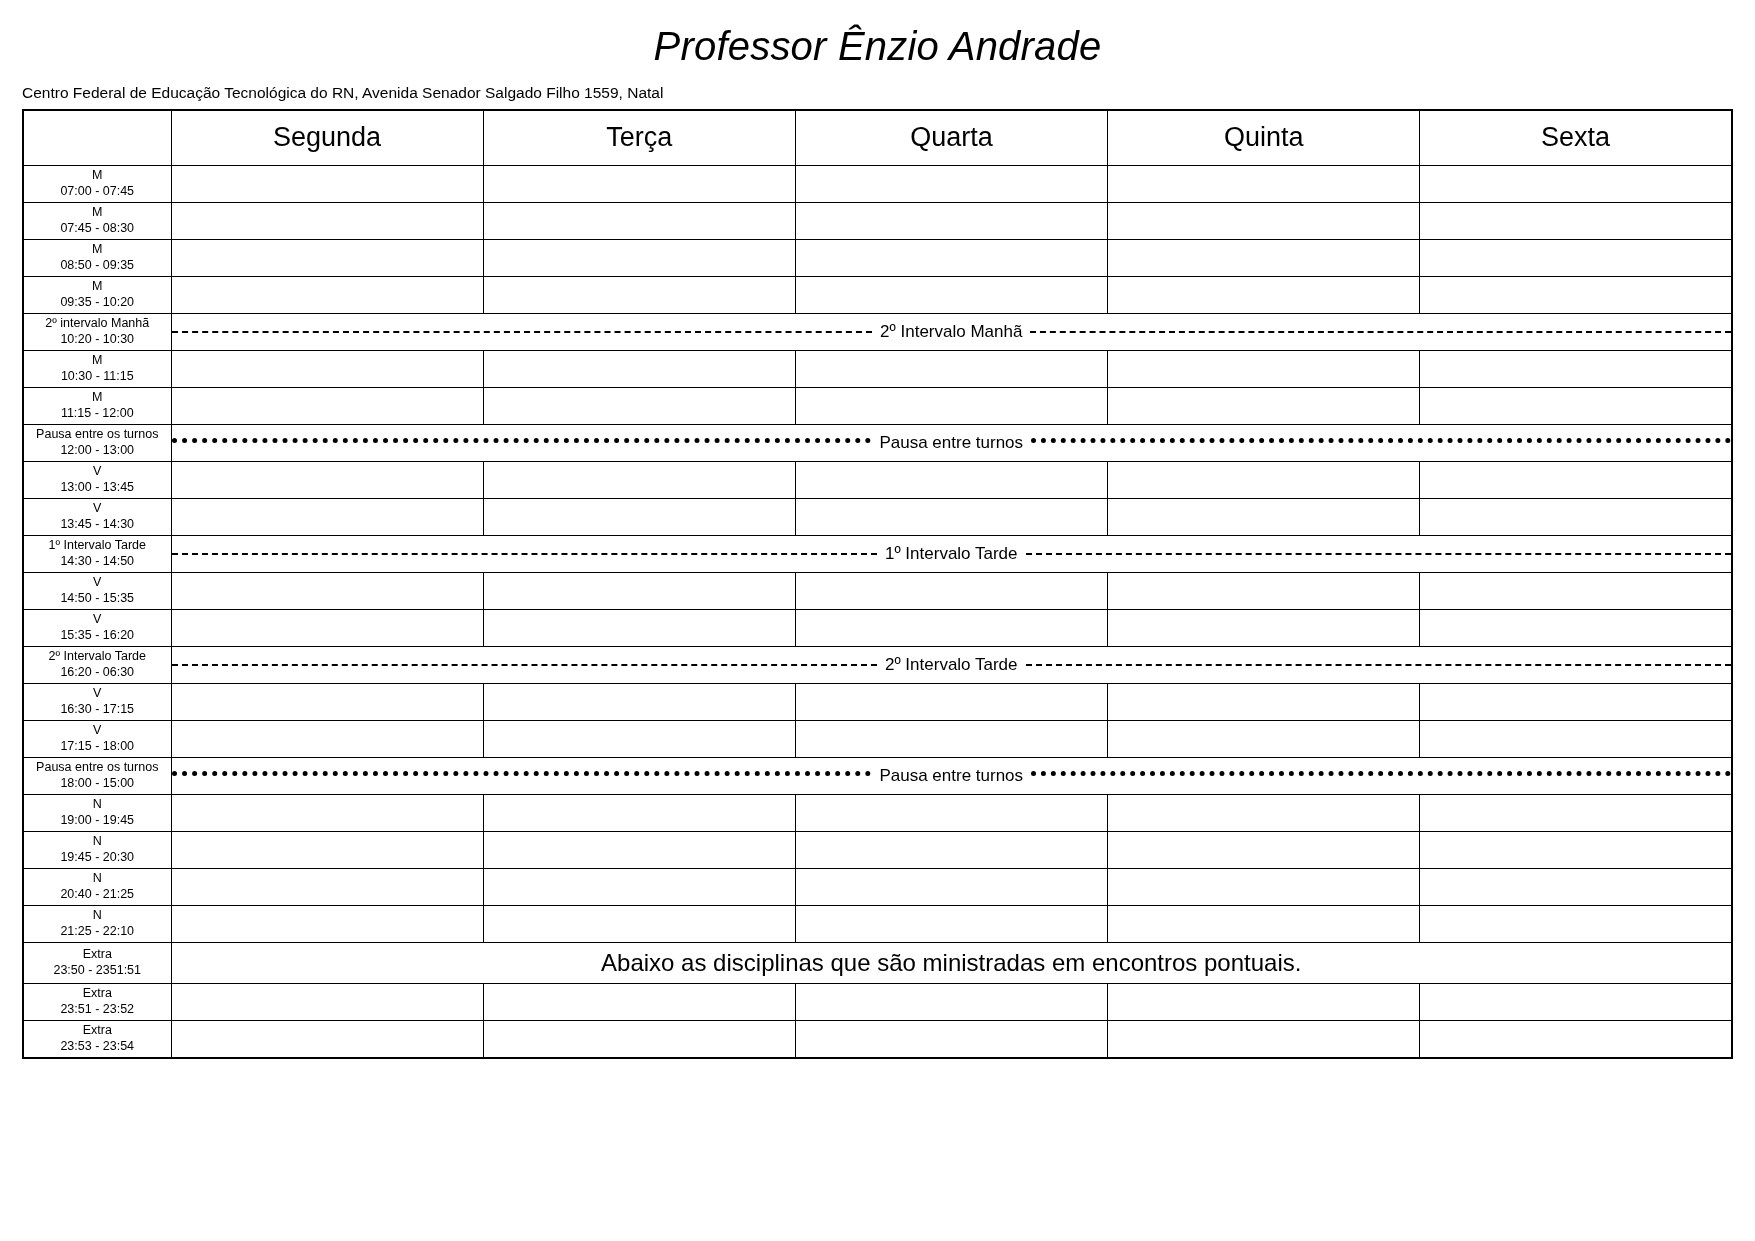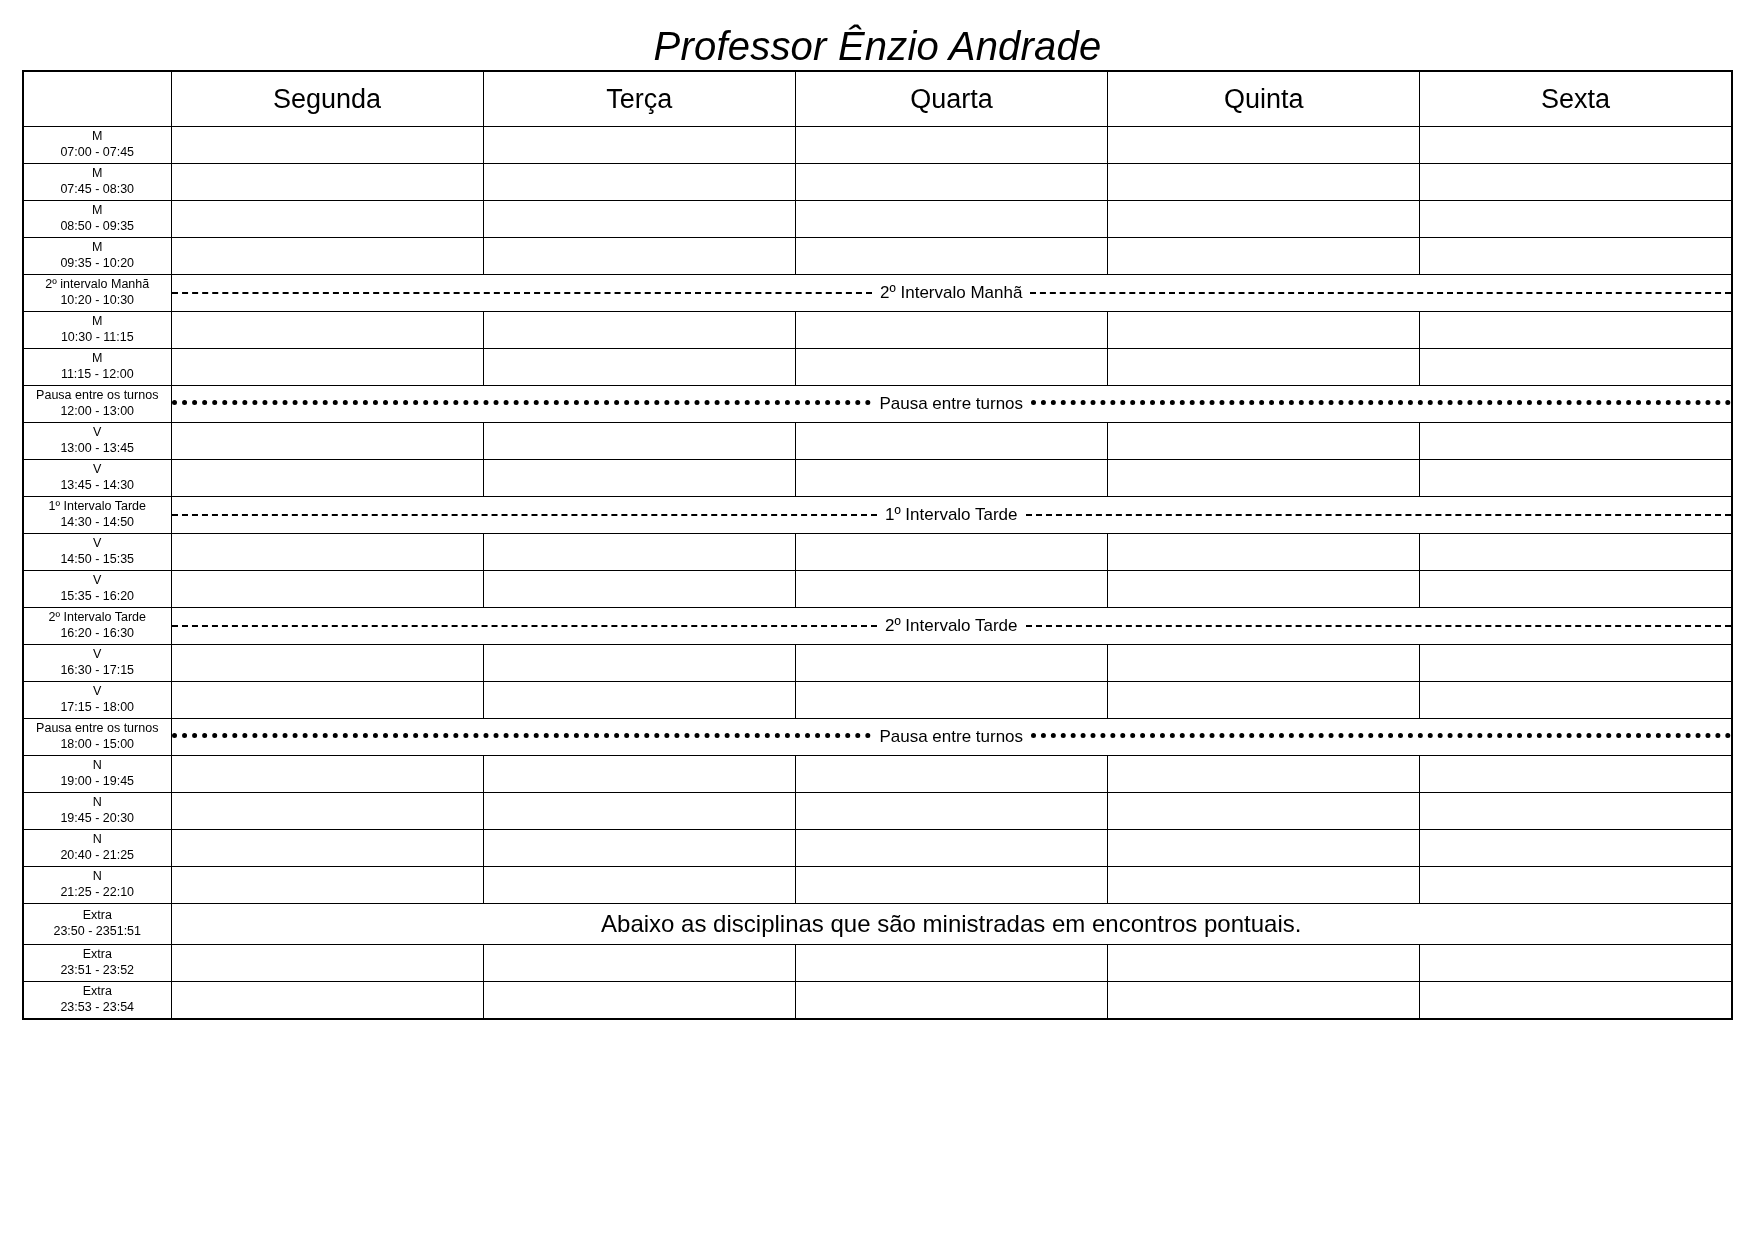--- a/index.html
+++ b/index.html
@@ -114,20 +114,21 @@
     margin-top: 4px;
     padding-top: 2px;
   }
 </style>
 </head>
 <body>
 
 <div class="page">
 
   <h1 class="title">Professor Ênzio Andrade</h1>
+  <div class="subtitle">Centro Federal de Educação Tecnológica do RN, Avenida Senador Salgado Filho 1559, Natal</div>
 
   <table class="tt">
     <colgroup>
       <col class="timecol">
       <col>
         <col>
         <col>
         <col>
         <col>
     </colgroup>
@@ -287,21 +288,21 @@
           </td>
           <td class="slot"></td>
           <td class="slot"></td>
           <td class="slot"></td>
           <td class="slot"></td>
           <td class="slot"></td>
         </tr>
         <tr>
           <td class="timecell">
             <span class="lbl">2º Intervalo Tarde</span>
-            <span class="rng">16:20 - 16:30</span>
+            <span class="rng">16:20 - 06:30</span>
           </td>
           <td class="breakrow" colspan="5">
             <div class="break-inner">
               <span class="dash-line"></span>
               <span class="break-label">2º Intervalo Tarde</span>
               <span class="dash-line"></span>
             </div>
           </td>
         </tr>
         <tr>

